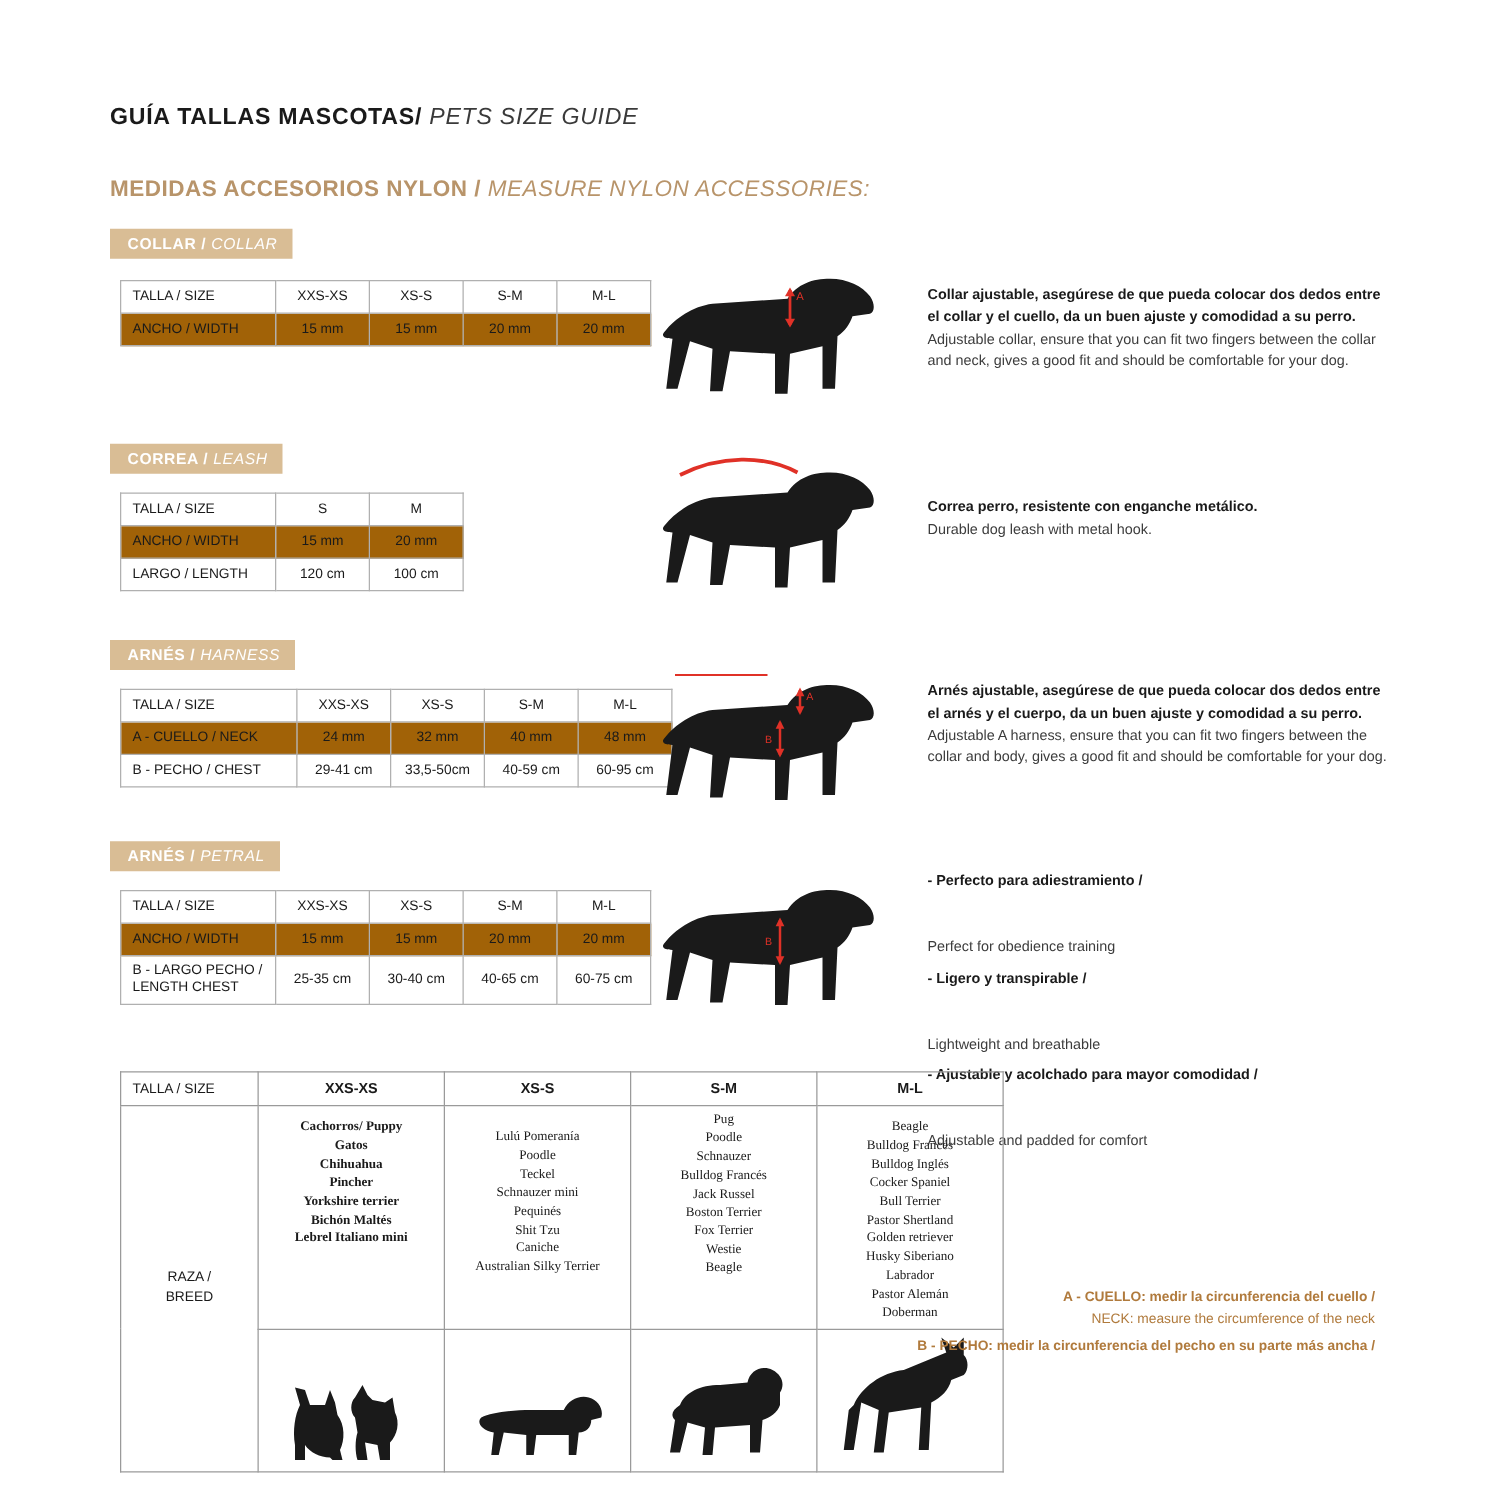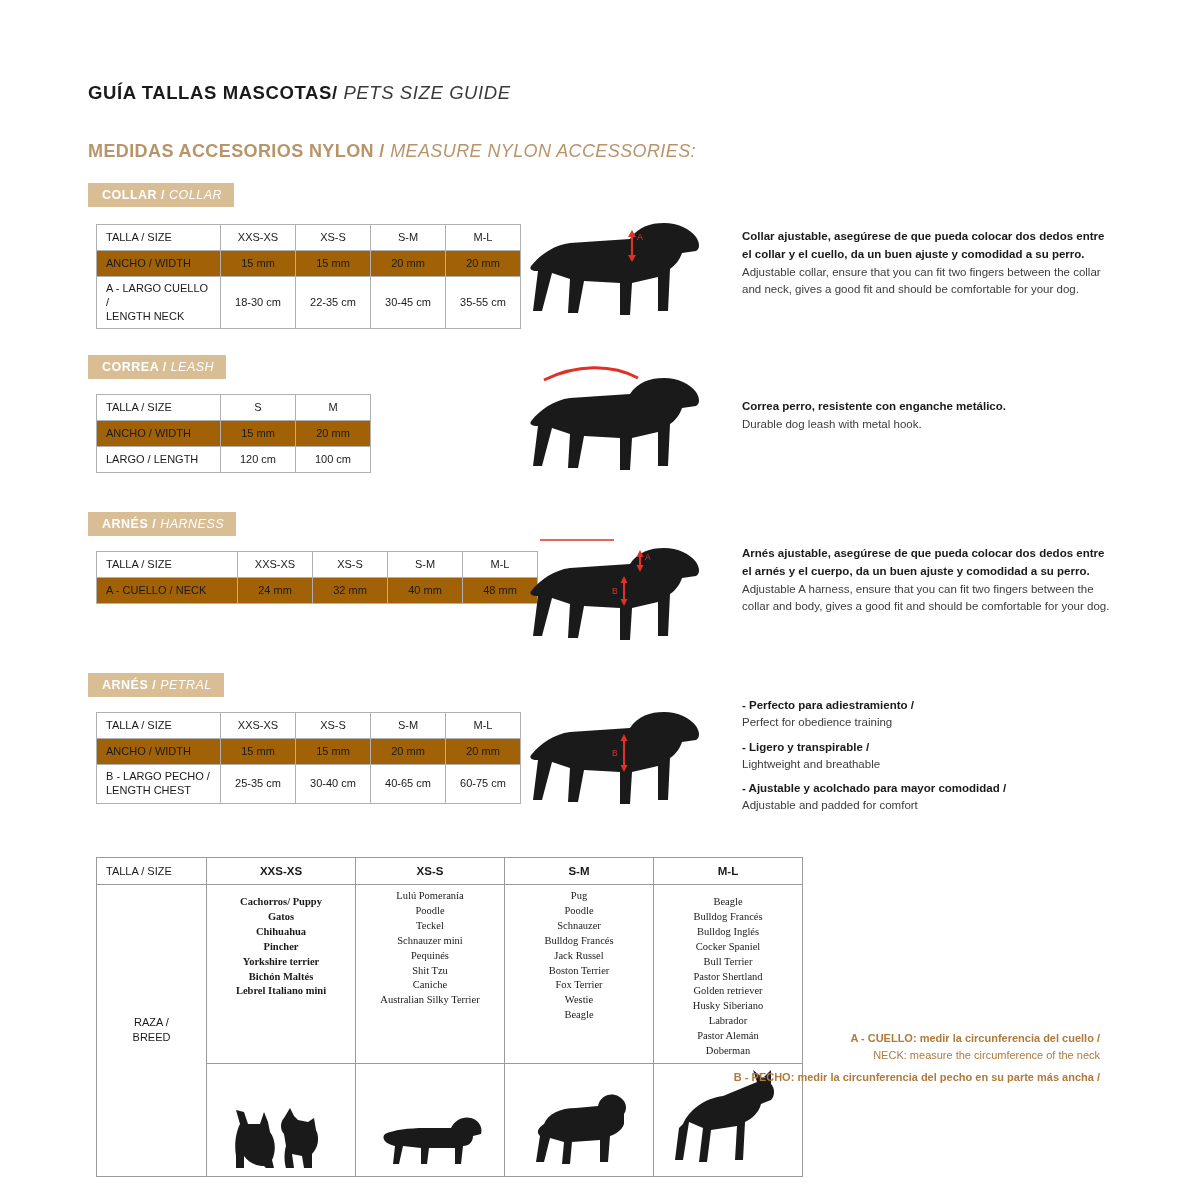--- a/index.html
+++ b/index.html
@@ -104,21 +104,21 @@
   .desc .light {
     color: #3c3c3c;
   }
   .bullets {
     position: absolute;
     font-size: 11.5px;
     line-height: 1.5;
     width: 370px;
   }
   .bullets .b-bold { font-weight: bold; display: block; }
-  .bullets .b-light { display: block; margin-bottom: 7px; color: #3c3c3c; }
+  .bullets .b-light { display: block; margin-bottom: 7px; color: #3c3c3c; margin-top: 36px; }
 
   
   table.breed {
     position: absolute;
     border-collapse: collapse;
     font-size: 11px;
   }
   table.breed td {
     border: 1px solid #9a9a9a;
     text-align: center;
@@ -184,28 +184,20 @@
       <td style="width:62px;">XS-S</td>
       <td style="width:62px;">S-M</td>
       <td style="width:62px;">M-L</td>
     </tr>
     <tr class="shaded">
       <td class="label">ANCHO / WIDTH</td>
       <td>15 mm</td>
       <td>15 mm</td>
       <td>20 mm</td>
       <td>20 mm</td>
-    </tr>
-    <tr>
-      <td class="label" style="white-space:pre-line;">A - LARGO CUELLO /
-LENGTH NECK</td>
-      <td>18-30 cm</td>
-      <td>22-35 cm</td>
-      <td>30-45 cm</td>
-      <td>35-55 cm</td>
     </tr>
   </tbody>
     </table>
 
   <svg class="sil" style="left:520px; top:215px;" width="190" height="110" viewBox="0 0 190 110">
     <path fill="#1a1a1a" d="M12 50 C20 40 34 30 50 28 L110 24 C118 12 130 8 144 8 C158 8 170 14 176 22 C180 28 180 34 176 36 L162 38 C160 44 156 50 150 54 L148 96 L138 96 L138 62 L112 68 L110 100 L100 100 L100 68 L64 66 L58 98 L48 98 L50 64 L32 58 L22 96 L13 96 L18 56 C12 56 8 54 12 50 Z"></path>
   </svg>
   <svg class="sil" style="left:612px; top:228px;" width="42" height="42" viewBox="0 0 42 42">
     <path d="M20 4 L20 32" stroke="#e03127" stroke-width="2.2" fill="none"></path>
     <path d="M20 2 L16 9 L24 9 Z" fill="#e03127"></path>
@@ -264,20 +256,27 @@
       <td style="width:62px;">XS-S</td>
       <td style="width:62px;">S-M</td>
       <td style="width:62px;">M-L</td>
     </tr>
     <tr class="shaded">
       <td class="label">A - CUELLO / NECK</td>
       <td>24 mm</td>
       <td>32 mm</td>
       <td>40 mm</td>
       <td>48 mm</td>
+    </tr>
+    <tr>
+      <td class="label">B - PECHO / CHEST</td>
+      <td>29-41 cm</td>
+      <td>33,5-50cm</td>
+      <td>40-59 cm</td>
+      <td>60-95 cm</td>
     </tr>
   </tbody>
     </table>
 
   <svg class="sil" style="left:520px; top:528px;" width="195" height="120" viewBox="0 0 195 120">
     <path fill="none" stroke="#e03127" stroke-width="1.6" d="M20 12 L94 12"></path>
     <path fill="#1a1a1a" d="M12 62 C20 52 34 42 50 40 L110 36 C118 24 130 20 144 20 C158 20 170 26 176 34 C180 40 180 46 176 48 L162 50 C160 56 156 62 150 66 L148 108 L138 108 L138 74 L112 80 L110 112 L100 112 L100 80 L64 78 L58 110 L48 110 L50 76 L32 70 L22 108 L13 108 L18 68 C12 68 8 66 12 62 Z"></path>
     <path d="M120 24 L120 42" stroke="#e03127" stroke-width="2" fill="none"></path>
     <path d="M120 22 L116.5 29 L123.5 29 Z" fill="#e03127"></path>
     <path d="M120 44 L116.5 37 L123.5 37 Z" fill="#e03127"></path>
@@ -359,21 +358,21 @@
         <div class="breed-list" id="bl0">
               <div>Cachorros/ Puppy</div>
               <div>Gatos</div>
               <div>Chihuahua</div>
               <div>Pincher</div>
               <div>Yorkshire terrier</div>
               <div>Bichón Maltés</div>
               <div>Lebrel Italiano mini</div>
             </div>
       </td>
-      <td style="vertical-align:top; padding-top:4px;">
+      <td style="vertical-align:top; padding-top:18px;">
         <div class="breed-list" id="bl1">
               <div>Lulú Pomeranía</div>
               <div>Poodle</div>
               <div>Teckel</div>
               <div>Schnauzer mini</div>
               <div>Pequinés</div>
               <div>Shit Tzu</div>
               <div>Caniche</div>
               <div>Australian Silky Terrier</div>
             </div>

